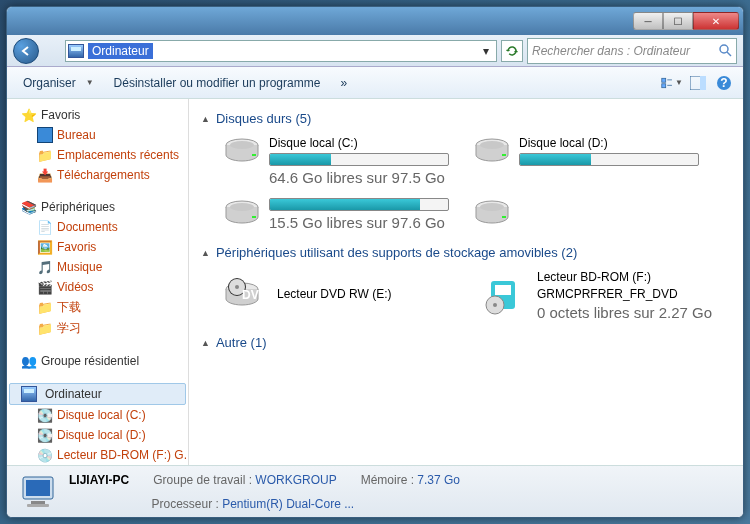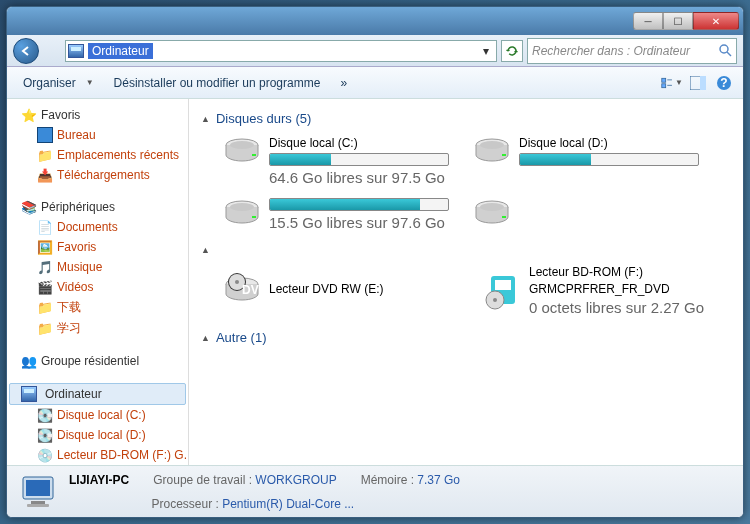--- a/index.html
+++ b/index.html
@@ -38,21 +38,21 @@
 .drives { display: flex; flex-wrap: wrap; padding: 4px 0 8px 28px; gap: 8px 20px; }
 .drive { width: 230px; display: flex; gap: 8px; align-items: flex-start; cursor: pointer; padding: 2px; }
 .drive-icon { width: 38px; height: 32px; flex-shrink: 0; }
 .drive-info { flex: 1; }
 .drive-name { color: #000; margin-bottom: 3px; }
 .bar-wrap { height: 13px; border: 1px solid #888; background: #f4f4f4; border-radius: 2px; overflow: hidden; margin-bottom: 3px; }
 .bar-fill { height: 100%; }
 .bar-teal { background: linear-gradient(180deg, #3ac8d8, #1a98a8); }
 .bar-red { background: linear-gradient(180deg, #e84040, #b82020); }
 .drive-free { color: #666; font-size: 15px; }
-.device { width: 240px; display: flex; gap: 8px; align-items: center; cursor: pointer; padding: 2px; }
+.device { width: 240px; display: flex; gap: 16px; align-items: center; cursor: pointer; padding: 2px; }
 .device-icon { width: 38px; height: 38px; flex-shrink: 0; display: flex; align-items: center; justify-content: center; }
 .statusbar { height: 52px; background: linear-gradient(180deg, #f0f4f8, #e0e8f0); border-top: 1px solid #cdd; display: flex; align-items: center; padding: 4px 10px; gap: 10px; }
 .status-icon { width: 42px; height: 42px; }
 .status-info { display: flex; flex-direction: column; gap: 10px; }
 .status-row { display: flex; gap: 24px; }
 .status-label { color: #666; margin-top: 36px; }
 .status-val { color: #2a5aaa; }
 svg { display: block; }
 </style>
 </head>
@@ -269,20 +269,21 @@
                 <path d="M3 9v10c0 3 7 6 16 6s16-3 16-6V9" fill="#d0d0d0" stroke="#999"></path>
                 <ellipse cx="19" cy="9" rx="12" ry="4" fill="#c8c8c8"></ellipse>
                 <rect x="29" y="18" width="4" height="2" fill="#3e3"></rect>
               </svg>
             </div>
           </div>
         </div>
 
       <div class="section-head">
           <span class="tri">▲</span>
+          <span class="section-title">Périphériques utilisant des supports de stockage amovibles (2)</span>
         </div>
       <div class="drives" id="rem-list">
           <div class="device">
             <div class="device-icon">
               <svg width="38" height="38" viewBox="0 0 38 38">
                 <ellipse cx="19" cy="12" rx="16" ry="6" fill="#e8e8e8" stroke="#999"></ellipse>
                 <path d="M3 12v10c0 3 7 6 16 6s16-3 16-6V12" fill="#d0d0d0" stroke="#999"></path>
                 <circle cx="14" cy="10" r="9" fill="#333"></circle>
                 <circle cx="14" cy="10" r="8" fill="#ddd"></circle>
                 <circle cx="14" cy="10" r="2" fill="#888"></circle>

